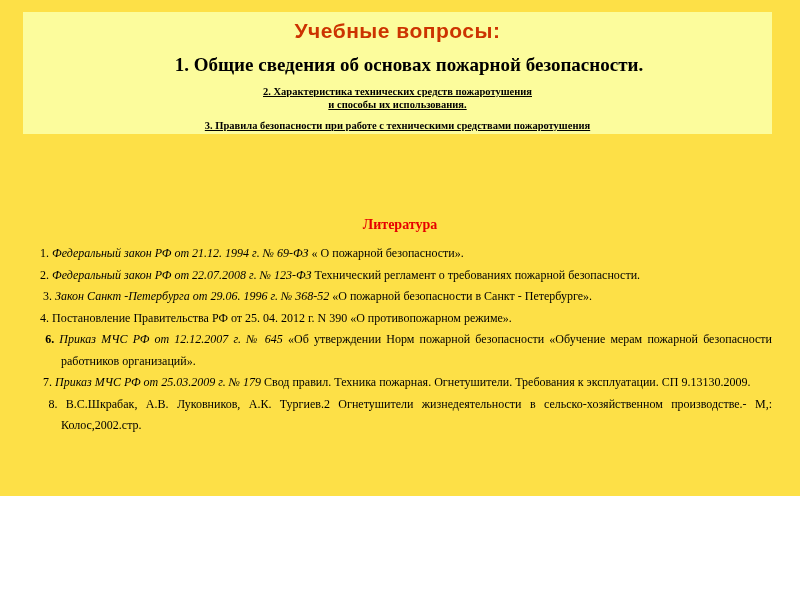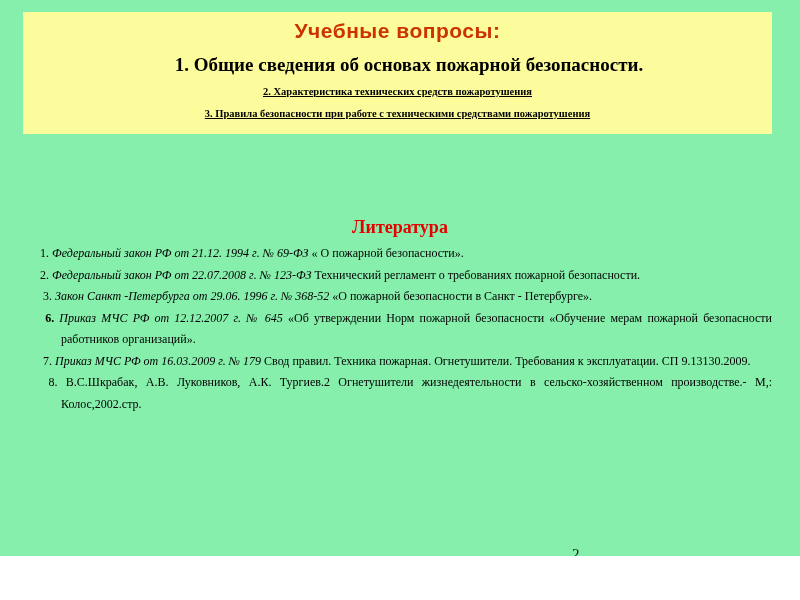--- a/index.html
+++ b/index.html
@@ -5,22 +5,22 @@
   * { margin: 0; padding: 0; box-sizing: border-box; }
   html, body { width: 800px; height: 600px; }
   body {
     background: #ffffff;
     font-family: "Liberation Serif", serif;
     color: #000000;
   }
   .slide {
     position: relative;
     width: 800px;
-    height: 556px;
-    background: #86efac;
+    height: 496px;
+    background: #fde047;
     overflow: hidden;
   }
   
   .qbox {
     position: absolute;
     left: 23px;
     top: 12px;
     width: 749px;
     height: 122px;
     text-align: center;
@@ -47,21 +47,21 @@
   .qitem2 { margin-top: 10px; }
   .qitem3 { margin-top: 9px; }
   
   .lit-title {
     position: absolute;
     top: 217px;
     left: 0;
     width: 100%;
     text-align: center;
     font-weight: bold;
-    font-size: 18px;
+    font-size: 14px;
   }
   .lit-list {
     position: absolute;
     top: 243px;
     left: 40px;
     width: 732px;
     font-size: 12px;
     line-height: 21.5px;
   }
   .lit-item {
@@ -81,30 +81,32 @@
 </head>
 <body>
 
 <div class="slide" style="color: rgb(0, 0, 0);">
 
   <div class="qbox" style="background: rgb(252, 252, 156);">
     <div class="qtitle" style="color: rgb(204, 51, 0);">Учебные вопросы:</div>
     <div class="qitem1">1.  Общие сведения об  основах  пожарной безопасности.</div>
     <div class="qsmall qitem2">
       <div>2.  Характеристика технических средств пожаротушения</div>
+      <div>и способы их использования.</div>
     </div>
     <div class="qsmall qitem3">3. Правила  безопасности  при работе с техническими средствами пожаротушения</div>
   </div>
 
   <div class="lit-title" style="color: rgb(230, 0, 0);">Литература</div>
 
   <div class="lit-list">
       <div class="lit-item"><span>1. </span><i>Федеральный закон РФ от 21.12. 1994 г. № 69-ФЗ</i> <span>« О пожарной безопасности».</span></div>
       <div class="lit-item"><span>2. </span><i>Федеральный закон РФ от 22.07.2008 г. № 123-ФЗ</i> <span>Технический регламент о требованиях пожарной  безопасности.</span></div>
       <div class="lit-item"><span>&nbsp;3. </span><i>Закон Санкт -Петербурга от 29.06. 1996 г. № 368-52</i> <span>«О пожарной безопасности в Санкт - Петербурге».</span></div>
+      <div class="lit-item"><span>4. </span><span>Постановление Правительства РФ от 25. 04. 2012 г. N 390 «О противопожарном режиме».</span></div>
       <div class="lit-item"><span style="font-weight: bold;">&nbsp;6. </span><i>Приказ МЧС РФ от 12.12.2007 г.  № 645</i> <span>«Об утверждении Норм пожарной   безопасности «Обучение мерам пожарной безопасности работников организаций».</span></div>
-      <div class="lit-item"><span>&nbsp;7. </span><i>Приказ МЧС РФ от  16.03.2009 г.  № 179</i> <span>Свод  правил. Техника пожарная. Огнетушители. Требования к эксплуатации. СП 9.13130.2009.</span></div>
+      <div class="lit-item"><span>&nbsp;7. </span><i>Приказ МЧС РФ от  25.03.2009 г.  № 179</i> <span>Свод  правил. Техника пожарная. Огнетушители. Требования к эксплуатации. СП 9.13130.2009.</span></div>
       <div class="lit-item"><span>&nbsp;8. </span><span>В.С.Шкрабак, А.В. Луковников, А.К. Тургиев.2 Огнетушители жизнедеятельности в сельско-хозяйственном производстве.- М,: Колос,2002.стр.</span></div>
     </div>
 
   <div class="pagenum">2</div>
 
 </div>
 
 </body></html>

